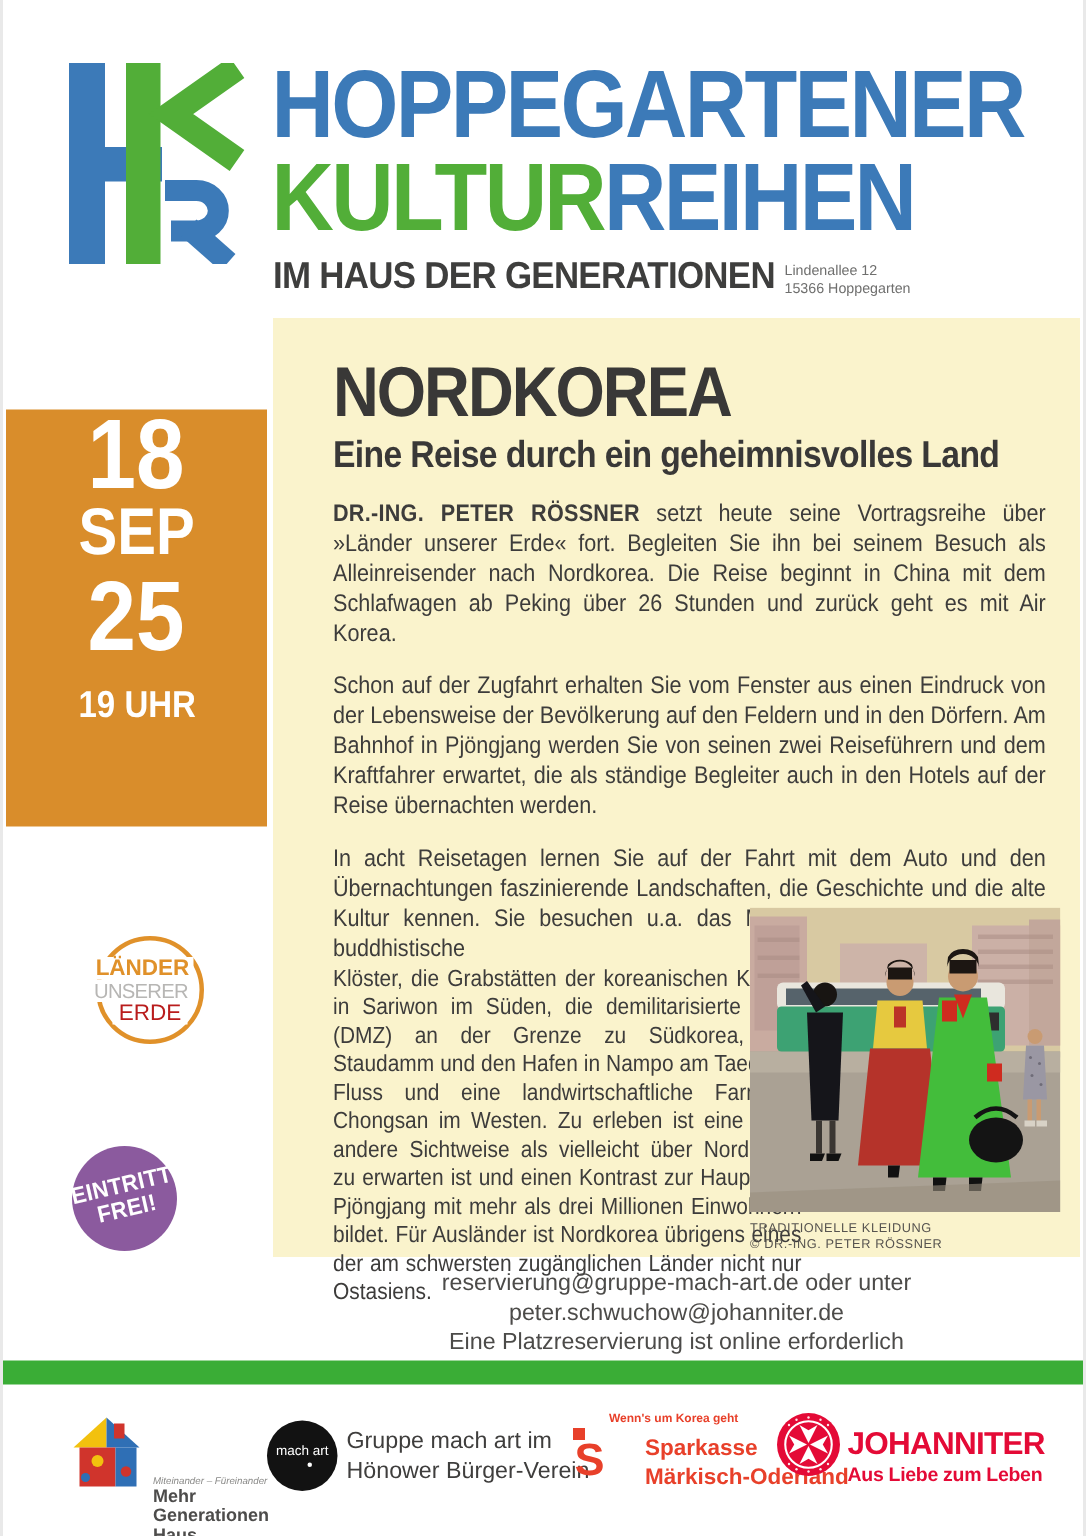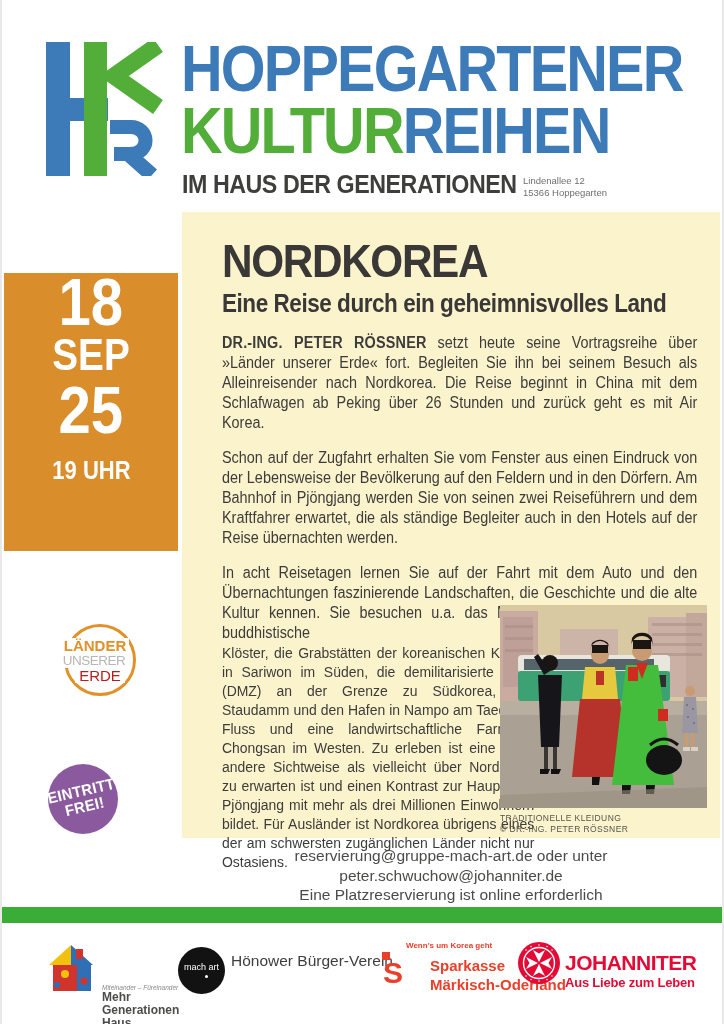--- a/index.html
+++ b/index.html
@@ -267,20 +267,21 @@
     <div>Generationen</div>
     <div>Haus</div>
   </div>
   <div class="abs mgh-tag">Miteinander – Füreinander</div>
 
   <div class="abs machart-circle">
     <span>mach art</span>
     <span class="machart-dot"></span>
   </div>
   <div class="abs machart-text">
+    <div>Gruppe mach art im</div>
     <div>Hönower Bürger-Verein</div>
   </div>
 
   <div class="abs spk-icon">
     <svg width="22" height="36" viewBox="0 0 22 36">
       <rect x="1" y="1" width="8" height="8" fill="#e8402a"></rect>
       <text x="2" y="32" font-size="30" font-weight="bold" fill="#e8402a" font-family="Liberation Sans, sans-serif">S</text>
     </svg>
   </div>
   <div class="abs spk-tag">Wenn's um Korea geht</div>

